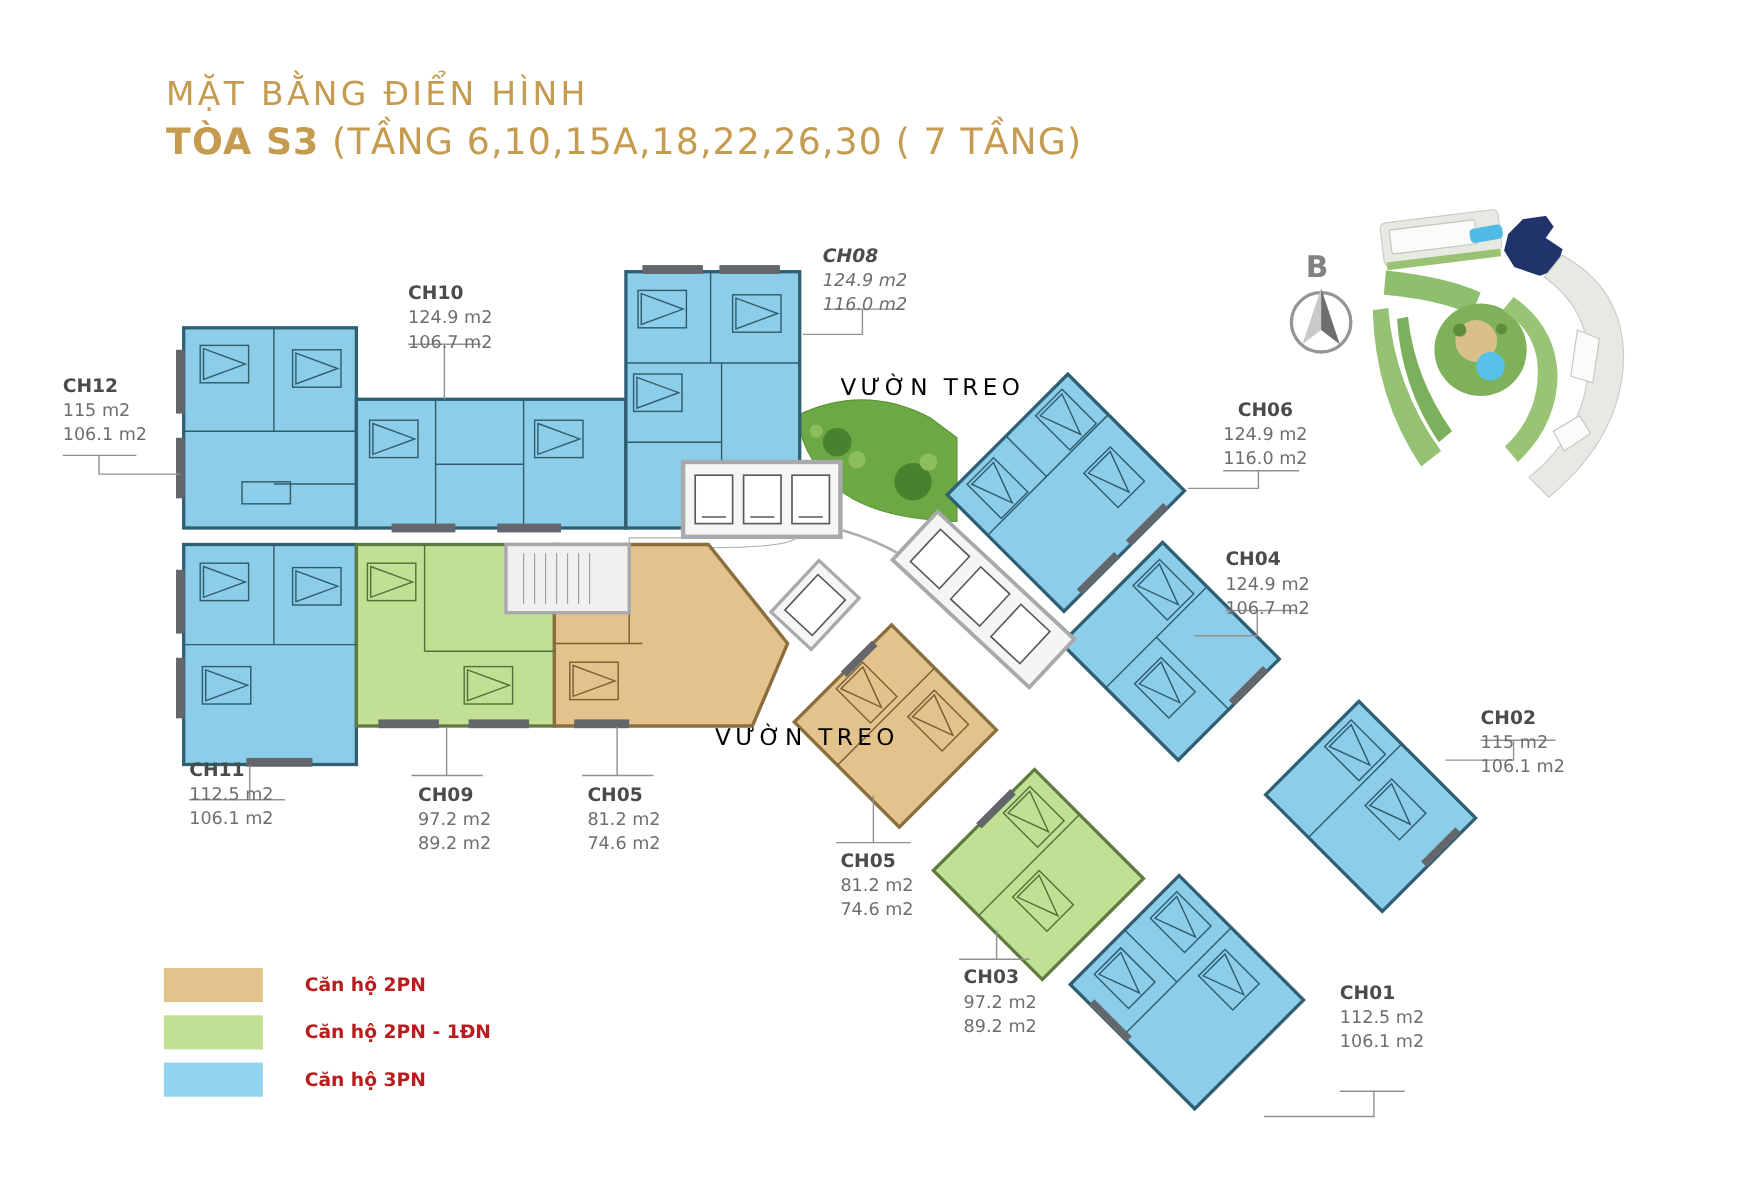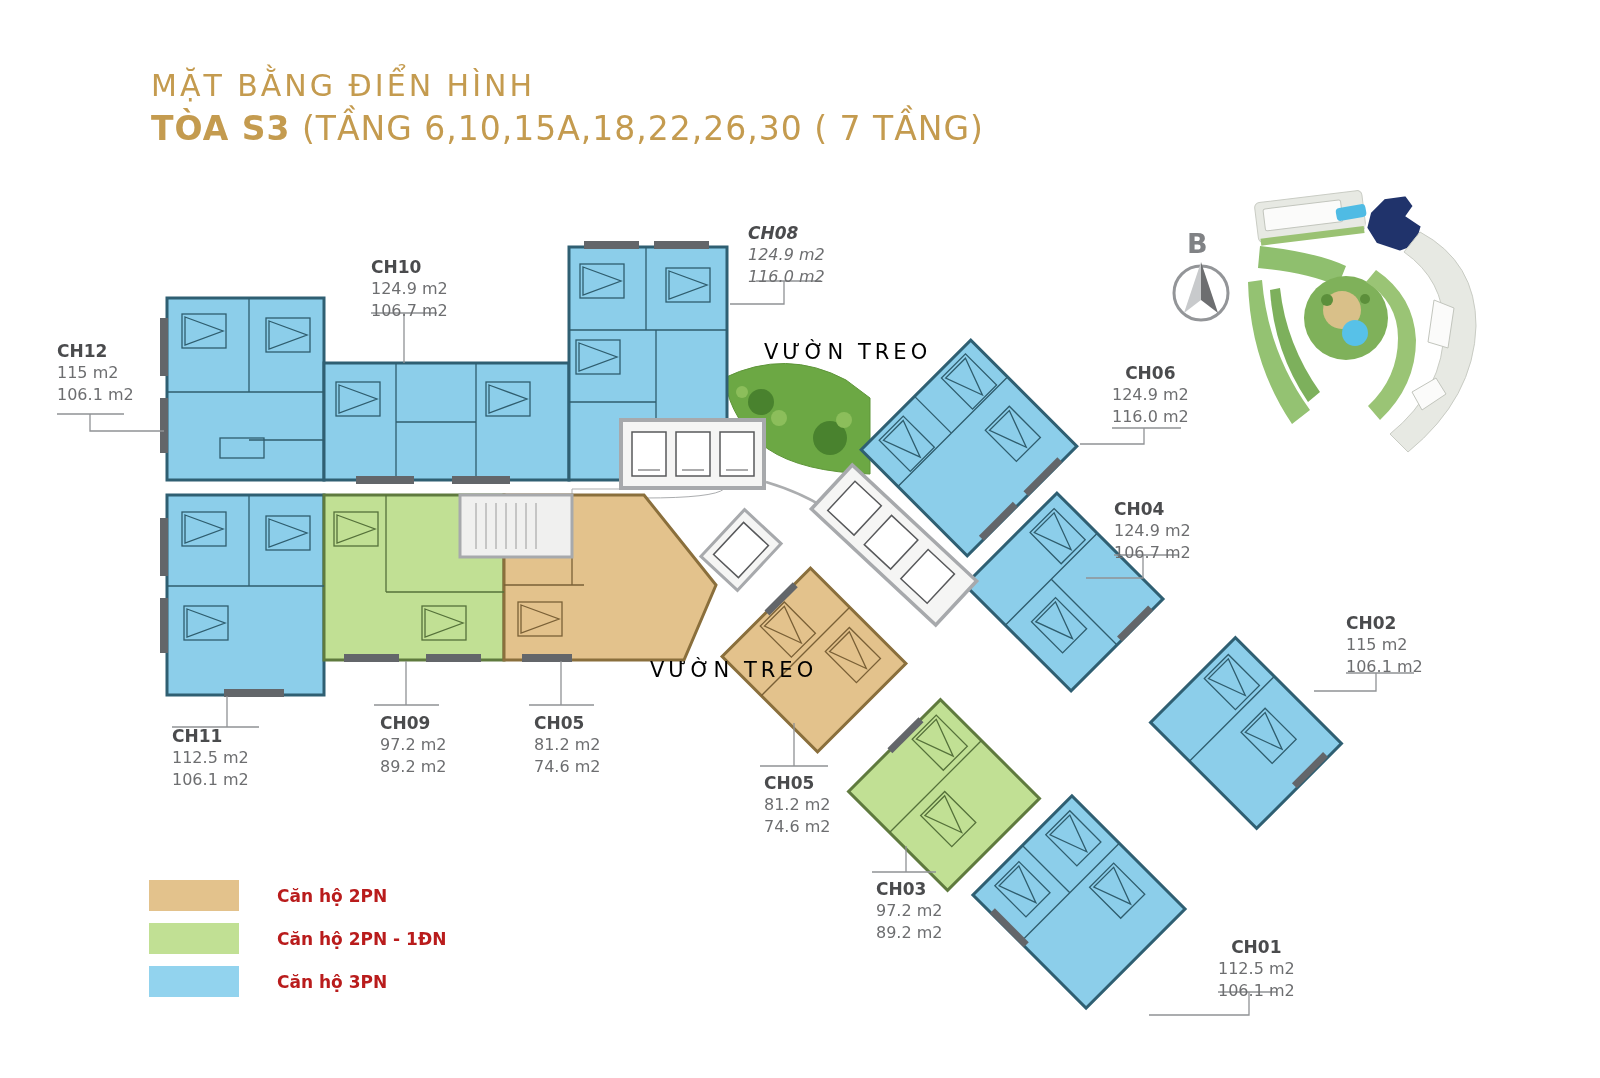--- a/index.html
+++ b/index.html
@@ -281,26 +281,26 @@
   <div class="unit-label" style="left:1088px;top:362px;text-align:center;">
       <span class="uid">CH06</span>
       <span>124.9 m2</span>
       <span>116.0 m2</span>
     </div>
   <div class="unit-label" style="left:1090px;top:498px;">
       <span class="uid">CH04</span>
       <span>124.9 m2</span>
       <span>106.7 m2</span>
     </div>
-  <div class="unit-label" style="left:1322px;top:612px;">
+  <div class="unit-label" style="left:1322px;top:642px;">
       <span class="uid">CH02</span>
       <span>115 m2</span>
       <span>106.1 m2</span>
     </div>
-  <div class="unit-label" style="left:148px;top:725px;">
+  <div class="unit-label" style="left:148px;top:689px;">
       <span class="uid">CH11</span>
       <span>112.5 m2</span>
       <span>106.1 m2</span>
     </div>
   <div class="unit-label" style="left:356px;top:712px;">
       <span class="uid">CH09</span>
       <span>97.2 m2</span>
       <span>89.2 m2</span>
     </div>
   <div class="unit-label" style="left:510px;top:712px;">
@@ -311,21 +311,21 @@
   <div class="unit-label" style="left:740px;top:772px;">
       <span class="uid">CH05</span>
       <span>81.2 m2</span>
       <span>74.6 m2</span>
     </div>
   <div class="unit-label" style="left:852px;top:878px;">
       <span class="uid">CH03</span>
       <span>97.2 m2</span>
       <span>89.2 m2</span>
     </div>
-  <div class="unit-label" style="left:1194px;top:936px;text-align:center;">
+  <div class="unit-label" style="left:1194px;top:892px;">
       <span class="uid">CH01</span>
       <span>112.5 m2</span>
       <span>106.1 m2</span>
     </div>
 
   <div class="legend">
     <div class="legend-row">
       <div class="legend-swatch sw-2pn"></div>
       <div class="legend-label">Căn hộ 2PN</div>
     </div>

